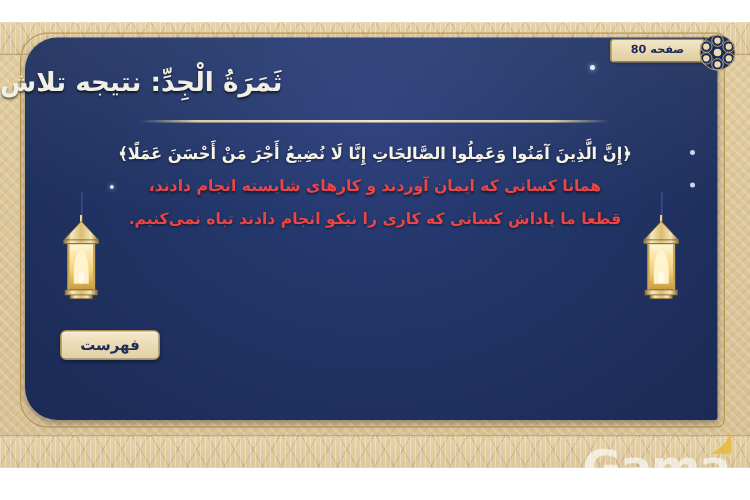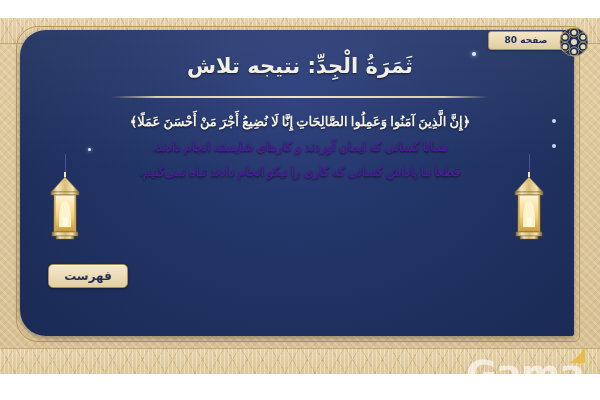--- a/index.html
+++ b/index.html
@@ -132,21 +132,21 @@
     width: 40px;
     height: 40px;
   }
 
   
   .title {
     position: absolute;
     left: 0;
     right: 0;
     top: 54px;
-    text-align: center;
+    text-align: left;
     font-size: 21px;
     font-weight: bold;
     color: #f2f0e4;
     text-shadow: 0 1px 2px rgba(0,0,0,0.6);
     direction: rtl;
     letter-spacing: 0;
   }
 
   .title-rule {
     position: absolute;
@@ -170,21 +170,20 @@
     top: 112px;
     direction: rtl;
     text-align: center;
   }
 
   .line {
     position: relative;
     display: block;
     margin: 0 0 7px 0;
     white-space: nowrap;
-    font-family: Liberation Serif, serif;
   }
 
   .bullet {
     position: absolute;
     right: -14px;
     top: 50%;
     width: 4px;
     height: 4px;
     margin-top: -2px;
     border-radius: 50%;
@@ -194,21 +193,21 @@
   .ayah {
     font-size: 13px;
     font-weight: bold;
     color: #f7f4e8;
     text-shadow: 0 1px 2px rgba(0,0,0,0.55);
   }
 
   .translation {
     font-size: 12.5px;
     font-weight: bold;
-    color: #4c1d95;
+    color: #ef4444;
     text-shadow: 0 1px 2px rgba(0,0,0,0.55);
   }
 
   
   .lantern {
     position: absolute;
     width: 34px;
     height: 74px;
   }
   .lantern.left  { left: 28px;  top: 140px; }

